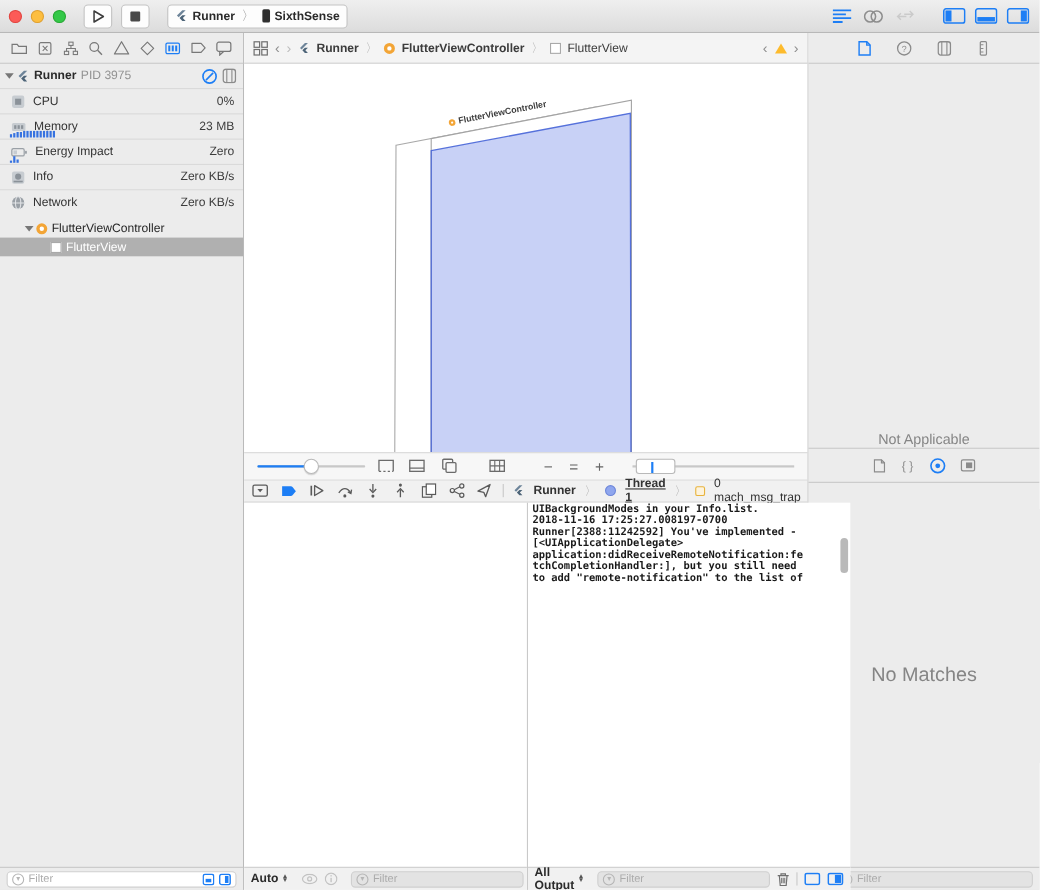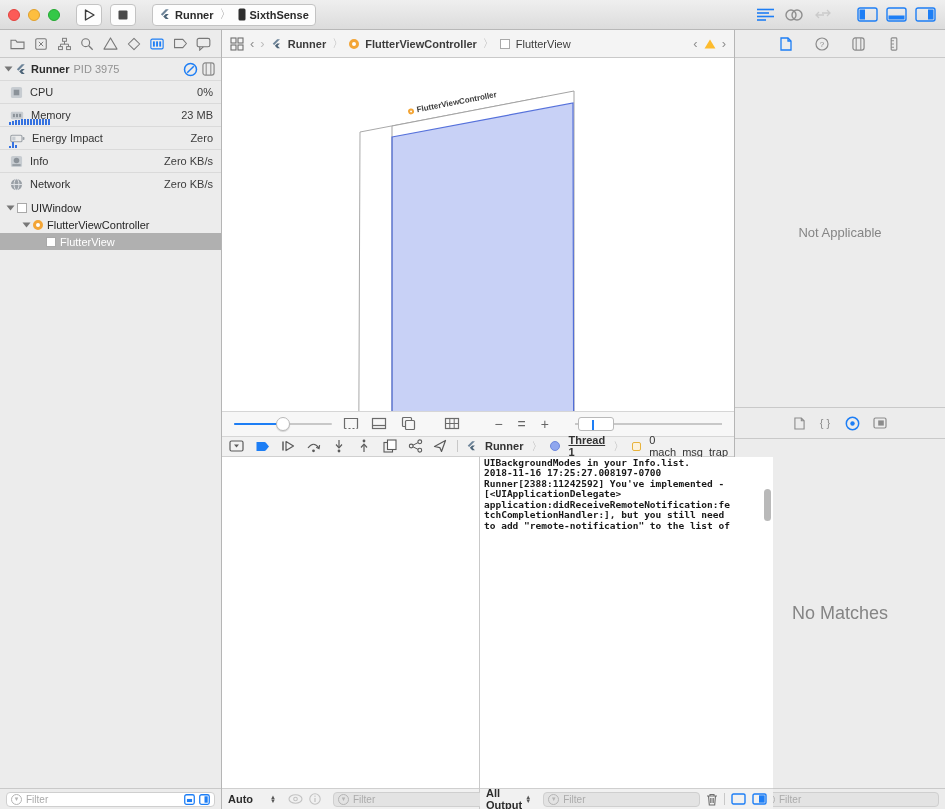--- a/index.html
+++ b/index.html
@@ -87,21 +87,21 @@
   .debug-split { flex:1; display:flex; min-height:0; }
   .vars-pane { width:258px; flex:0 0 258px; background:#fff; border-right:1px solid #c9c9c9; display:flex; flex-direction:column; }
   .console-pane { flex:1; background:#fff; display:flex; flex-direction:column; position:relative; }
   .console-text { flex:1; padding:1px 10px 0 4px; font-family:"DejaVu Sans Mono", monospace; font-size:9.5px; font-weight:bold; line-height:10.6px; color:#191919; white-space:pre; overflow:hidden; }
   .console-scroll { position:absolute; right:2px; top:32px; width:7px; height:32px; background:#b9b9b9; border-radius:4px; }
   .pane-bottom { height:21px; flex:0 0 21px; border-top:1px solid #cfcfcf; background:#f1f1f1; display:flex; align-items:center; padding:0 6px; gap:6px; }
   .updown { display:flex; flex-direction:column; line-height:4px; font-size:6px; color:#555; }
   .dim-ic { opacity:.45; }
 
   
-  .insp-body { flex:1; display:flex; align-items:center; justify-content:center; color:#858585; font-size:13px; border-bottom:1px solid #c9c9c9; }
+  .insp-body { flex:1; display:flex; align-items:flex-end; justify-content:center; color:#858585; font-size:13px; border-bottom:1px solid #c9c9c9; }
   .lib-bar { height:31px; flex:0 0 31px; display:flex; align-items:center; justify-content:center; gap:13px; border-bottom:1px solid #c9c9c9; }
   .lib-body { flex:1; display:flex; align-items:center; justify-content:center; color:#858585; font-size:18px; }
 
   svg { display:block; }
   .grow { flex:1; }
 </style>
 </head>
 <body>
 
 <div class="window">
@@ -344,25 +344,20 @@
                 <circle cx="7" cy="7" r="6" fill="#9aa0a6"></circle>
                 <ellipse cx="7" cy="7" rx="2.6" ry="6" fill="none" stroke="#e3e5e8" stroke-width="1"></ellipse>
                 <line x1="1" y1="7" x2="13" y2="7" stroke="#e3e5e8" stroke-width="1"></line>
               </svg>
             </span>
           <span class="gauge-label">Network</span>
           <span class="gauge-value">Zero KB/s</span>
         </div>
 
         <div class="tree">
-          <div class="tree-row" style="padding-left:8px;">
-            <span class="disc"></span>
-            <span class="sq-icon"></span>
-            <span>UIWindow</span>
-          </div>
           <div class="tree-row" style="padding-left:24px;">
             <span class="disc"></span>
             <span class="ring-icon"></span>
             <span>FlutterViewController</span>
           </div>
           <div class="tree-row selected" style="padding-left:46px;">
             <span class="sq-icon"></span>
             <span>FlutterView</span>
           </div>
         </div>
@@ -554,21 +549,21 @@
         <span style="font-weight:600;text-decoration:underline;">Thread 1</span>
         <span class="crumb-sep" style="color:#b3b3b3;">〉</span>
         <span class="frame-sq"></span>
         <span>0 mach_msg_trap</span>
       </div>
 
       <div class="debug-split">
         <div class="vars-pane">
           <div class="grow"></div>
           <div class="pane-bottom">
-            <span style="display:flex;align-items:center;gap:17px;font-weight:600;justify-content:space-between;">
+            <span style="display:flex;align-items:center;gap:3px;font-weight:600;justify-content:space-between;">
               <span>Auto</span>
               <span class="updown">
                   <span>▲</span>
                   <span>▼</span>
                 </span>
             </span>
             <span class="vsep" style="width:1px;height:12px;background:#c8c8c8;"></span>
             <span class="dim-ic">
                 <svg width="15" height="10" viewBox="0 0 15 10">
                   <ellipse cx="7.5" cy="5" rx="6.5" ry="4.2" fill="none" stroke="#8a8a8a" stroke-width="1.1"></ellipse>

